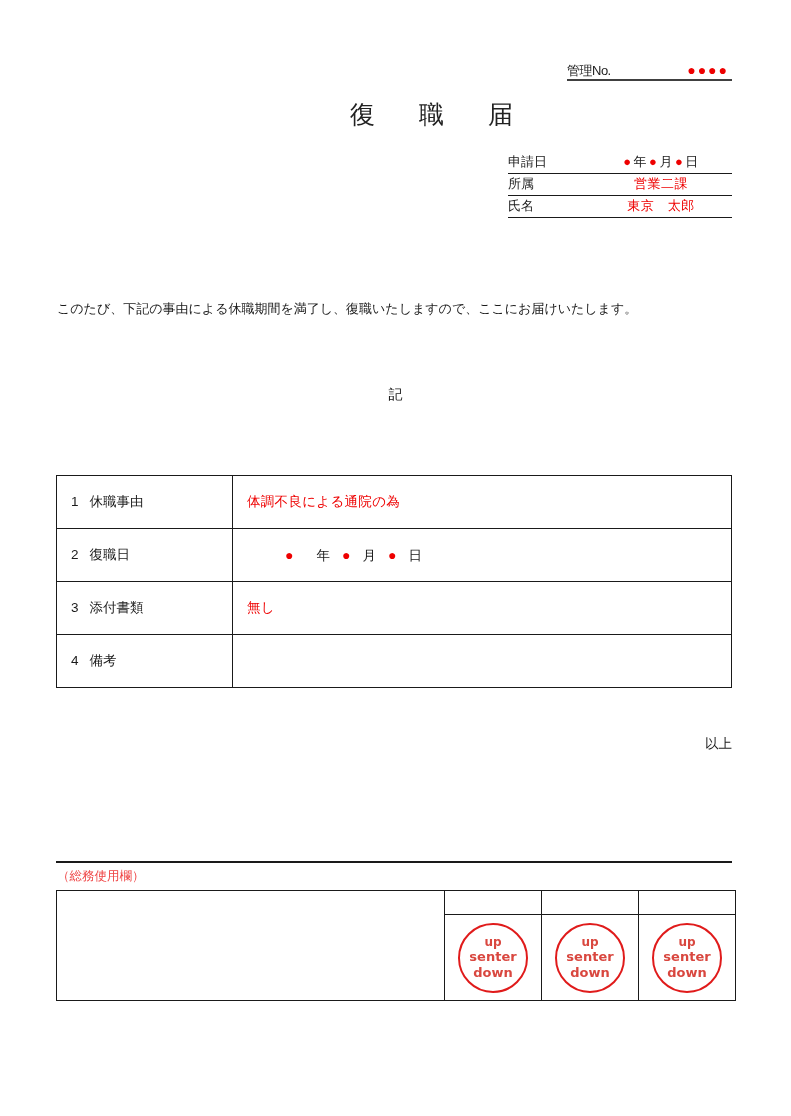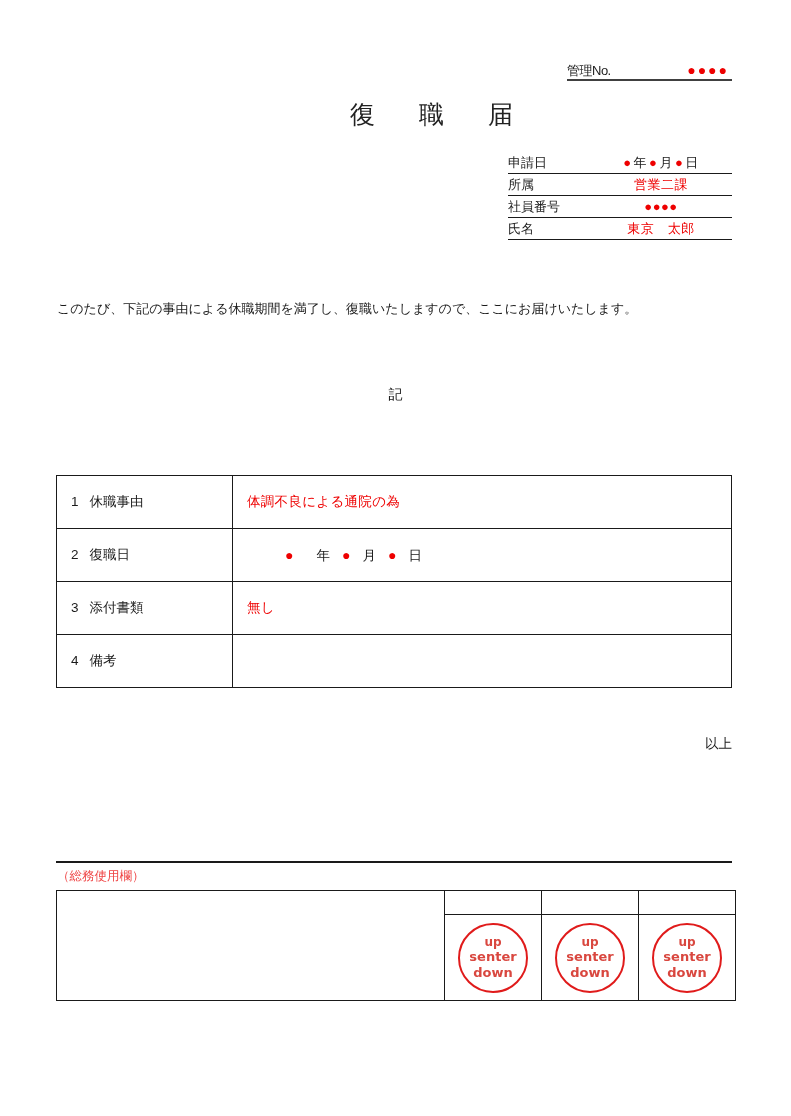--- a/index.html
+++ b/index.html
@@ -63,20 +63,21 @@
     padding-left: 36px;
   }
 
   
   .info-table {
     position: absolute;
     left: 508px;
     top: 152px;
     width: 224px;
     border-collapse: collapse;
+    font-family: Liberation Mono, monospace;
   }
   .info-table td {
     border-bottom: 1.6px solid #1a1a1a;
     padding: 1px 0 2px 0;
     font-size: 13px;
     height: 18px;
     vertical-align: bottom;
     line-height: 16px;
   }
   .info-label {
@@ -234,24 +235,20 @@
         <td class="info-label">申請日</td>
         <td class="info-value date-cell">
           <span class="dot">●</span><span class="unit">年</span><span class="dot">●</span><span class="unit">月</span><span class="dot">●</span><span class="unit">日</span>
         </td>
       </tr>
       <tr>
         <td class="info-label">所属</td>
         <td class="info-value">営業二課</td>
       </tr>
       <tr>
-        <td class="info-label">社員番号</td>
-        <td class="info-value">●●●●</td>
-      </tr>
-      <tr>
         <td class="info-label">氏名</td>
         <td class="info-value">東京　太郎</td>
       </tr>
     </tbody>
   </table>
 
   <div class="body-text">このたび、下記の事由による休職期間を満了し、復職いたしますので、ここにお届けいたします。</div>
 
   <div class="ki-mark">記</div>
 

